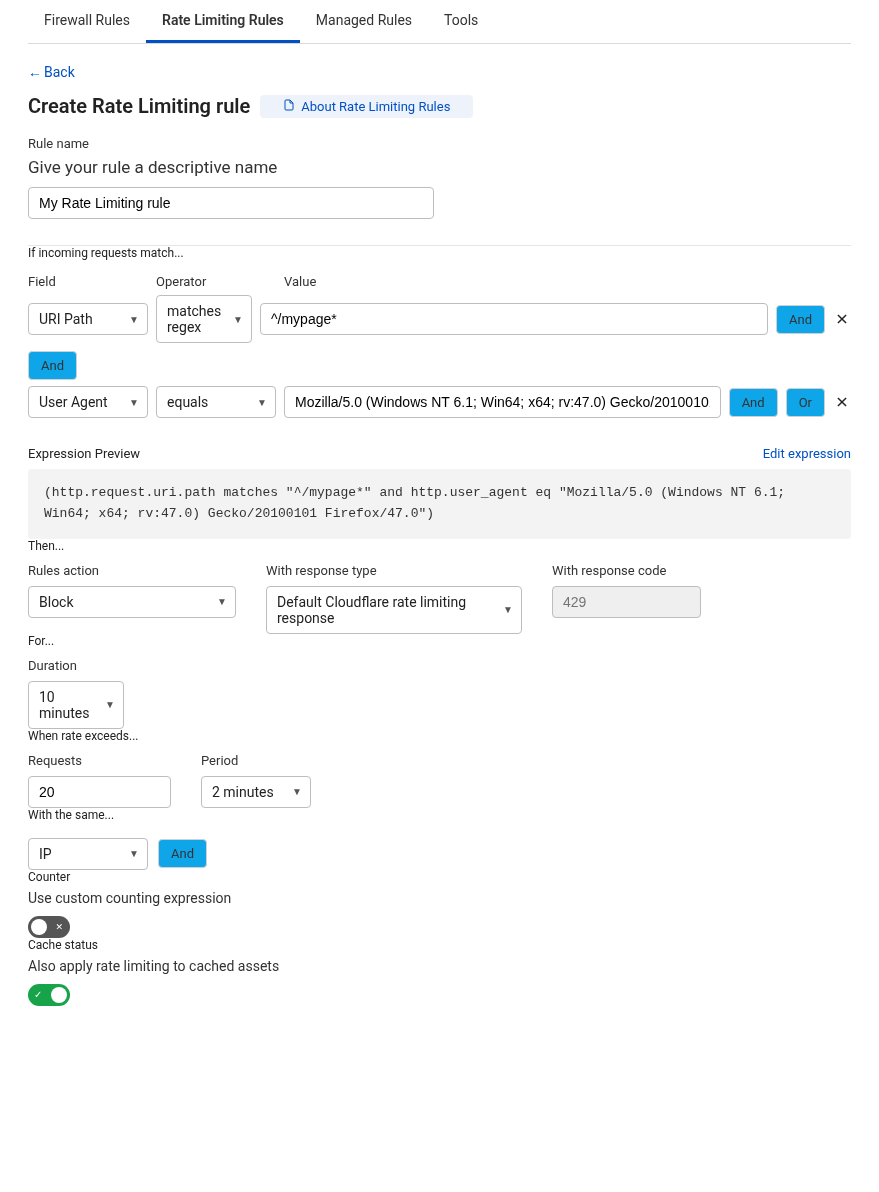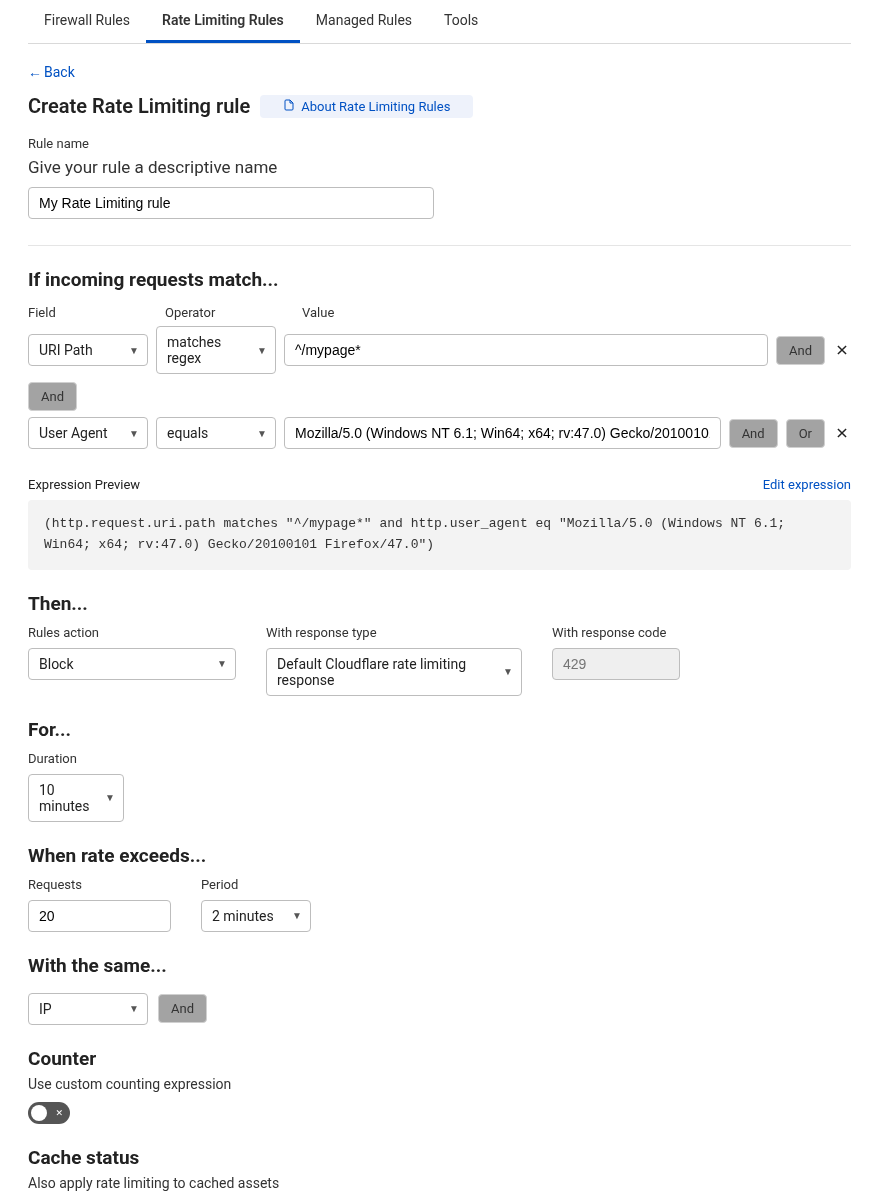--- a/index.html
+++ b/index.html
@@ -74,27 +74,26 @@
   font-size: 14px;
   width: 406px;
   margin-top: 10px;
 }
 .hr {
   border: none;
   border-top: 1px solid #e5e5e5;
   margin-top: 26px;
 }
 .section-title {
-  font-size: 19px;
-  font-weight: 700;
-  margin-top: 22px;
+  font-size: 12px;
+  font-weight: 400;
 }
 .col-labels {
   display: flex;
-  gap: 17px;
+  gap: 8px;
   margin-top: 14px;
 }
 .col-labels .col { font-size: 13px; color: #333; }
 .rule-row {
   display: flex;
   gap: 8px;
   margin-top: 6px;
   align-items: center;
 }
 .select {
@@ -115,21 +114,21 @@
 }
 .value-input {
   border: 1px solid #bdbdbd;
   border-radius: 4px;
   padding: 7px 10px;
   font-size: 14px;
   background: #fff;
   min-width: 0;
 }
 .chip {
-  background: #a3a3a3;
+  background: #0ea5e9;
   border: 1px solid #d0d0d0;
   border-radius: 4px;
   padding: 6px 12px;
   font-size: 13px;
   color: #333;
   cursor: pointer;
 }
 .icon-btn {
   width: 18px;
   height: 18px;
@@ -269,21 +268,21 @@
   <div class="col" style="width:120px">Operator</div>
   <div class="col" style="width:480px">Value</div>
 </div>
 
 
 <div class="rule-row">
   <div class="select" style="width:120px">
     <span>URI Path</span>
     <span class="chev">▼</span>
   </div>
-  <div class="select" style="width:120px">
+  <div class="select" style="width:96px">
     <span>matches regex</span>
     <span class="chev">▼</span>
   </div>
   <input class="value-input" style="flex: 1 1 0%;" value="^/mypage*">
   <div class="chip">And</div>
   <div class="icon-btn">
     <svg width="14" height="14" viewBox="0 0 24 24" stroke="#222" stroke-width="2.5">
         <line x1="5" y1="5" x2="19" y2="19"></line>
         <line x1="19" y1="5" x2="5" y2="19"></line>
       </svg>
@@ -342,21 +341,21 @@
     <div class="field-control">
       <div class="select" style="width:256px">
         <span>Default Cloudflare rate limiting response</span>
         <span class="chev">▼</span>
       </div>
     </div>
   </div>
   <div class="field-col">
     <div class="field-label">With response code</div>
     <div class="field-control">
-      <input class="value-input disabled-input" style="width: 128px;" disabled="" placeholder="429">
+      <input class="value-input disabled-input" style="width: 149px;" disabled="" placeholder="429">
     </div>
   </div>
 </div>
 
 
 <div class="section-title">For...</div>
 <div class="for-row">
   <div class="field-col">
     <div class="field-label">Duration</div>
     <div class="field-control">

